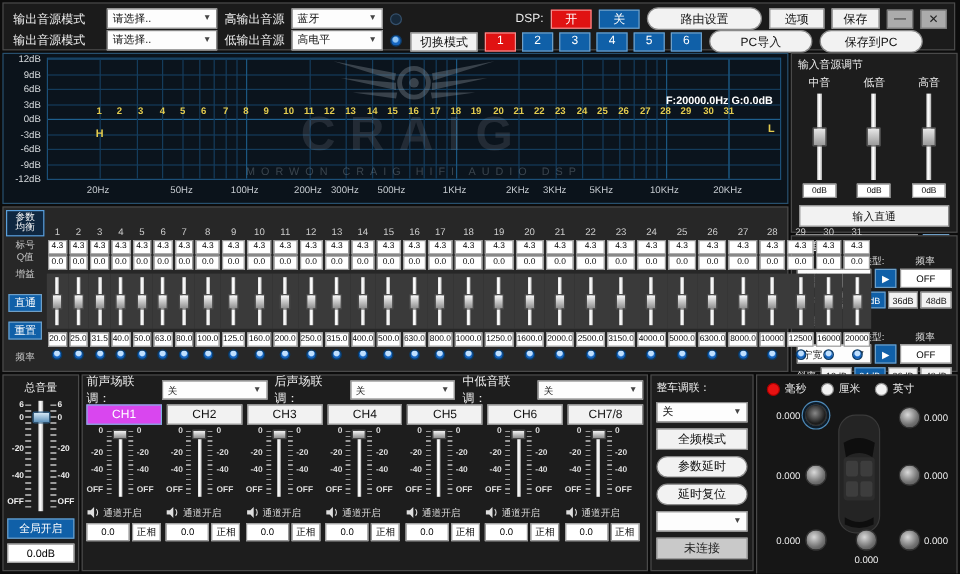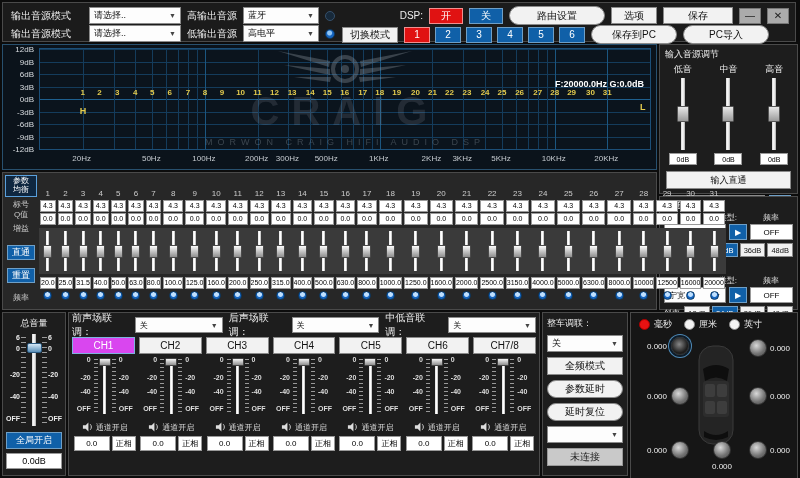--- a/index.html
+++ b/index.html
@@ -70,21 +70,21 @@
 .mval{margin:4px auto 0;width:56px;height:16px;background:#fff;color:#000;font-size:9px;display:flex;align-items:center;justify-content:center;border:1px solid #999}
 
 #chpanel{left:68px;top:312px;width:472px;height:164px;padding:3px}
 .linkrow{display:flex;gap:6px;align-items:center;height:18px}
 .linkgrp{display:flex;align-items:center;gap:3px}
 .linkgrp .lbl{font-size:10px}
 .tabrow{display:flex;gap:4px;margin-top:3px}
 .tab{flex:1;height:17px;display:flex;align-items:center;justify-content:center;font-size:10px;background:#f2f2f2;color:#111;border:1px solid #8a8a8a}
 .tab.act{background:#d946ef;color:#fff;border-color:#7fb2dd}
 .striprow{display:flex;gap:1px;margin-top:3px}
-.strip{flex:1;display:flex;flex-direction:column;align-items:center}
+.strip{flex:1;display:flex;flex-direction:column;}
 .vslider{position:relative;width:56px;height:60px}
 .slab{position:absolute;font-size:7px;color:#ddd;font-weight:bold}
 .slab.l{left:0;width:14px;text-align:right}
 .slab.r{right:0;width:14px;text-align:left}
 .sp0{top:-1px}.sp1{top:29%}.sp2{top:52%}.sp3{top:80%}
 .sticks{position:absolute;top:2px;bottom:4px;width:4px;background:repeating-linear-gradient(to bottom,#999 0 1px,transparent 1px 4px)}
 .sticks.l{left:17px}.sticks.r{right:17px}
 .strack{position:absolute;left:50%;margin-left:-1.5px;top:2px;bottom:3px;width:3px;background:linear-gradient(90deg,#ddd,#fff,#b5b5b5)}
 .shandle{position:absolute;left:50%;margin-left:-6px;top:1px;width:12px;height:8px;background:linear-gradient(#f5f5f5,#8f8f8f);border:1px solid #444;border-radius:1px}
 .enrow{display:flex;align-items:center;gap:3px;height:14px;margin-top:3px;color:#ddd;font-size:8px}
@@ -163,36 +163,36 @@
         <span class="arr">▼</span>
       </div>
     <span class="tb-dot on"></span>
   </div>
   <div class="tb-row" style="right:6px;top:3px">
     <span class="lbl s10">DSP:</span>
     <div class="btn red" style="width:34px;height:16px">开</div>
     <div class="btn blue" style="width:34px;height:16px">关</div>
     <div class="btn pill" style="width:96px;height:19px">路由设置</div>
     <div class="btn" style="width:46px;height:17px">选项</div>
-    <div class="btn" style="width:70px;height:17px">保存</div>
+    <div class="btn" style="width:40px;height:17px">保存</div>
     <div class="winbtn">—</div>
     <div class="winbtn">✕</div>
   </div>
   <div class="tb-row" style="right:26px;top:22px">
     <div class="btn" style="width:56px;height:16px">切换模式</div>
     <div style="display:flex;gap:5px">
         <div class="btn red" style="width:26px;height:16px">1</div>
         <div class="btn blue" style="width:26px;height:16px">2</div>
         <div class="btn blue" style="width:26px;height:16px">3</div>
         <div class="btn blue" style="width:26px;height:16px">4</div>
         <div class="btn blue" style="width:26px;height:16px">5</div>
         <div class="btn blue" style="width:26px;height:16px">6</div>
       </div>
+    <div class="btn pill" style="width:86px;height:19px">PC导入</div>
     <div class="btn pill" style="width:86px;height:19px">保存到PC</div>
-    <div class="btn pill" style="width:86px;height:19px">PC导入</div>
   </div>
 </div>
 
 <div class="panel" id="graph">
   <div id="ylabels">
       <span style="top:-3.0px">12dB</span>
       <span style="top:9.5px">9dB</span>
       <span style="top:22.0px">6dB</span>
       <span style="top:34.5px">3dB</span>
       <span style="top:47.0px">0dB</span>
@@ -304,29 +304,29 @@
       <span style="left:462.0px">5KHz</span>
       <span style="left:514.7px">10KHz</span>
       <span style="left:567.3px">20KHz</span>
     </div>
 </div>
 
 <div class="panel" id="inpanel">
   <div class="title">输入音源调节</div>
   <div id="insliders">
   <div class="iscol">
-    <span class="lbl">低音</span>
+    <span class="lbl">中音</span>
     <div class="ivtrack">
           <div class="ivbar"></div>
           <div class="ihandle"></div>
         </div>
     <div class="ivval">0dB</div>
   </div>
   <div class="iscol">
-    <span class="lbl">中音</span>
+    <span class="lbl">低音</span>
     <div class="ivtrack">
           <div class="ivbar"></div>
           <div class="ihandle"></div>
         </div>
     <div class="ivval">0dB</div>
   </div>
   <div class="iscol">
     <span class="lbl">高音</span>
     <div class="ivtrack">
           <div class="ivbar"></div>

